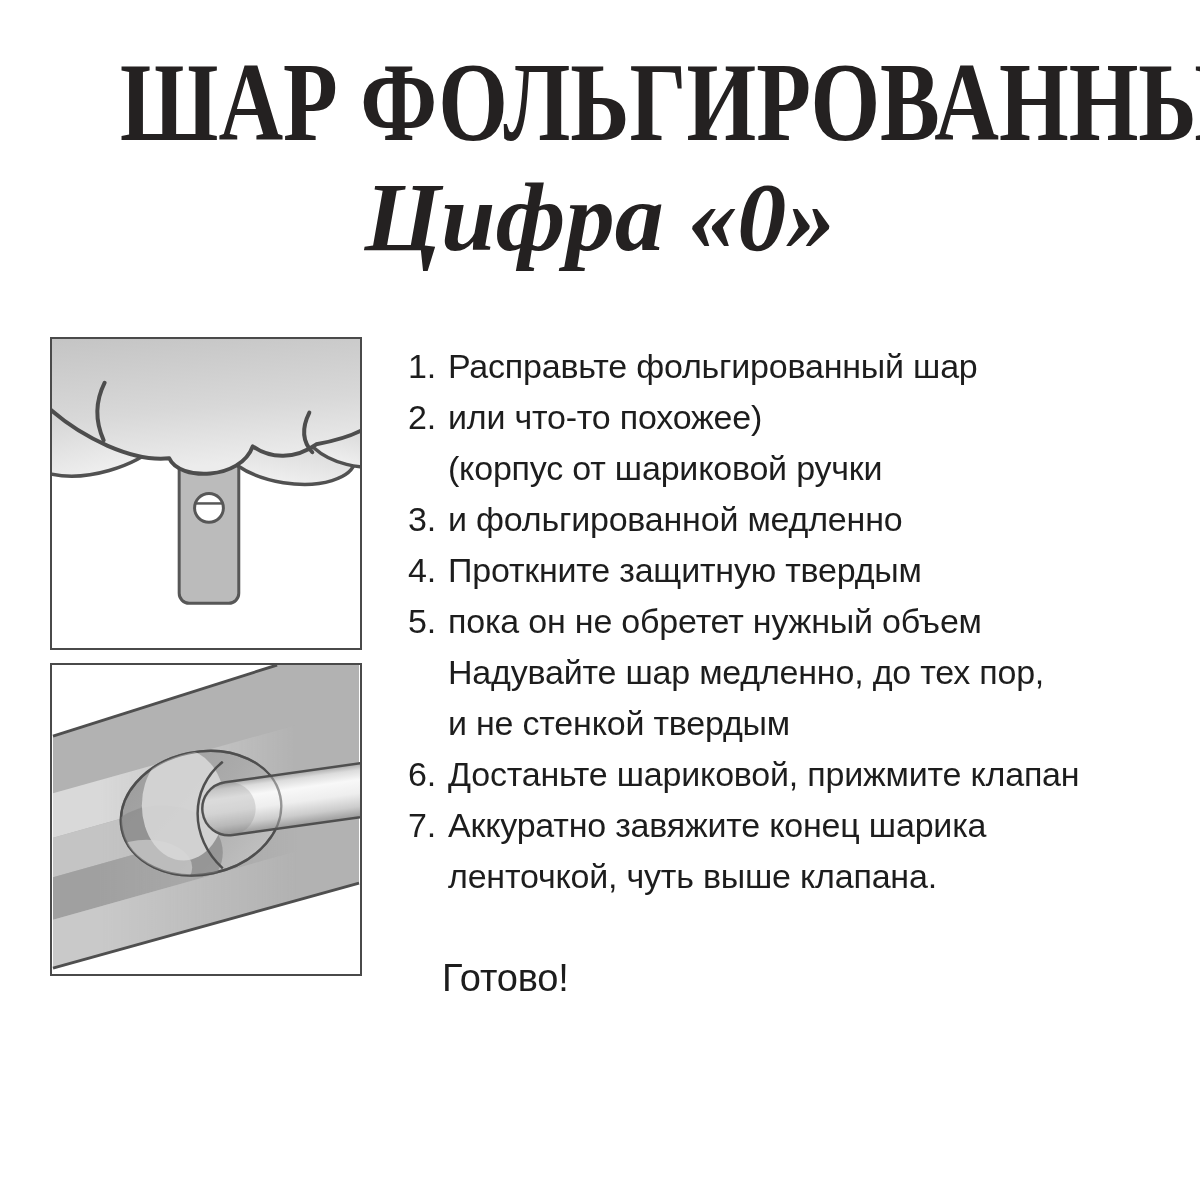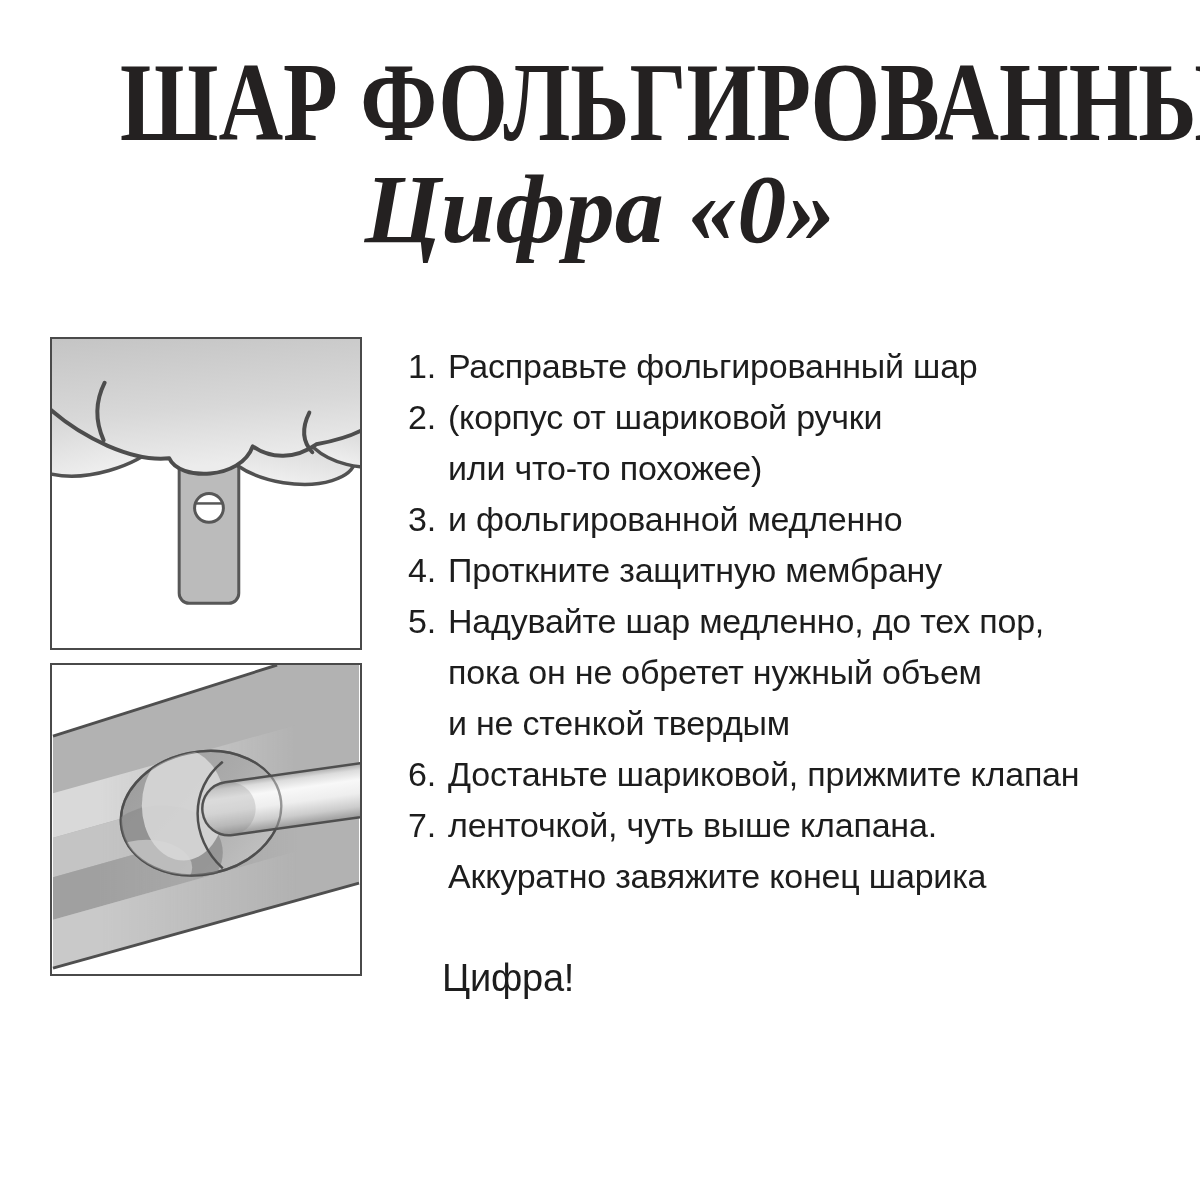--- a/index.html
+++ b/index.html
@@ -1,21 +1,21 @@
 <!DOCTYPE html>
 <html><head>
 <meta charset="utf-8">
 <style>
   html,body{margin:0;padding:0;background:#ffffff;}
   .page{position:relative;width:1200px;height:1200px;background:#ffffff;overflow:hidden;
         font-family:"Liberation Sans", sans-serif;}
   .title{position:absolute;top:46px;left:0;width:1200px;text-align:center;
          font-family:"Liberation Serif", serif;font-weight:700;font-size:112px;line-height:1.0;
          color:#242121;white-space:nowrap;transform:scaleX(0.80);}
-  .subtitle{position:absolute;top:160px;left:0;width:1200px;text-align:center;
+  .subtitle{position:absolute;top:168px;left:0;width:1200px;text-align:center;
          font-family:"Liberation Serif", serif;font-style:italic;font-weight:700;font-size:98px;
          line-height:1.0;color:#242121;white-space:nowrap;}
   .figure{position:absolute;left:50px;width:308px;height:309px;border:2px solid #4a4a4a;background:#fff;}
   #fig1{top:337px;}
   #fig2{top:663px;}
   .figure svg{display:block;width:100%;height:100%;}
   .list{position:absolute;left:408px;top:341px;width:780px;color:#1d1d1d;
         font-size:34px;line-height:51px;letter-spacing:-0.2px;}
   .item{display:flex;align-items:flex-start;}
   .item .num{flex:0 0 40px;width:40px;}
@@ -127,59 +127,59 @@
     <div class="item">
       <span class="num">1.</span>
       <div class="txt">
           <div>Расправьте фольгированный шар</div>
         </div>
     </div>
 
     <div class="item">
       <span class="num">2.</span>
       <div class="txt">
+        <div>или что-то похожее)</div>
         <div>(корпус от шариковой ручки</div>
-        <div>или что-то похожее)</div>
       </div>
     </div>
 
     <div class="item">
       <span class="num">3.</span>
       <div class="txt">
         <div>и фольгированной медленно</div>
       </div>
     </div>
 
     <div class="item">
       <span class="num">4.</span>
       <div class="txt">
-          <div>Проткните защитную мембрану</div>
+          <div>Проткните защитную твердым</div>
         </div>
     </div>
 
     <div class="item">
       <span class="num">5.</span>
       <div class="txt">
+        <div>пока он не обретет нужный объем</div>
         <div>Надувайте шар медленно, до тех пор,</div>
-        <div>пока он не обретет нужный объем</div>
         <div>и не стенкой твердым</div>
       </div>
     </div>
 
     <div class="item">
       <span class="num">6.</span>
       <div class="txt">
           <div>Достаньте шариковой, прижмите клапан</div>
         </div>
     </div>
 
     <div class="item">
       <span class="num">7.</span>
       <div class="txt">
+        <div>Аккуратно завяжите конец шарика</div>
         <div>ленточкой, чуть выше клапана.</div>
-        <div>Аккуратно завяжите конец шарика</div>
       </div>
     </div>
 
-    <div class="done">Цифра!</div>
+    <div class="done">Готово!</div>
   </div>
 
 </div>
 
 </body></html>

